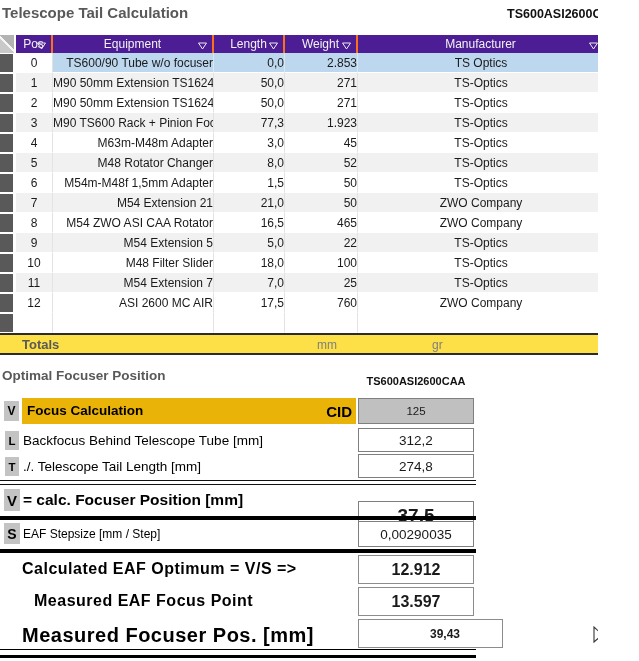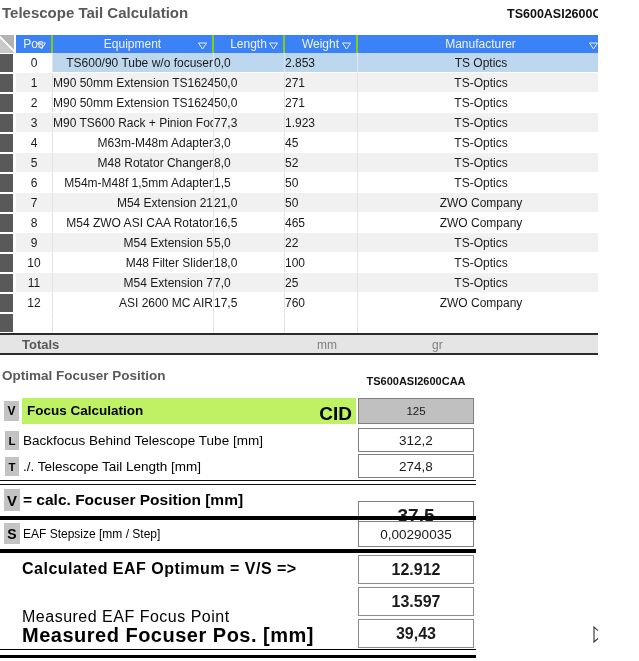--- a/index.html
+++ b/index.html
@@ -5,65 +5,65 @@
   html,body{margin:0;padding:0;background:#fff;}
   #stage{position:relative;width:598px;height:661px;background:#fff;overflow:hidden;
          font-family:"Liberation Sans",sans-serif;color:#1a1a1a;}
 
   
   .sheet-title{position:absolute;top:4px;left:2px;font-size:15px;font-weight:bold;color:#595959;}
   .config-top{position:absolute;top:7px;left:507px;font-size:12.5px;font-weight:bold;color:#111;}
 
   
   table.eq{position:absolute;top:35px;left:0;border-collapse:separate;border-spacing:0;table-layout:fixed;width:636px;}
-  table.eq th{height:18px;background:#3b82f6;color:#f2f2f2;font-weight:normal;font-size:12px;
-              position:relative;border-right:2px solid #84cc16;padding:0;text-align:center;overflow:hidden;}
+  table.eq th{height:18px;background:#4c1d95;color:#f2f2f2;font-weight:normal;font-size:12px;
+              position:relative;border-right:2px solid #f97316;padding:0;text-align:center;overflow:hidden;}
   table.eq th.corner{background:linear-gradient(45deg,#c9c9c9 46%,#f5f5f5 46%,#f5f5f5 54%,#b3b3b3 54%);
                      border-right:2px solid #fff;}
   table.eq th.gap-h{background:#fff;border-right:none;}
   table.eq td{height:19px;border-bottom:1px solid #fff;border-right:1px solid #e3e3e3;
               font-size:12px;padding:0;overflow:hidden;white-space:nowrap;background:#fff;}
   table.eq td.handle{border-right:1px solid #fff;}
   .hblock{width:13px;height:18px;background:#595959;margin-top:0;}
   td.pos{text-align:center;}
   td.equip{text-align:right;padding-left:5px;}
-  td.num{text-align:left;}
+  td.num{text-align:right;}
   td.manu{text-align:center;}
   td.gapcol{border-right:none;}
   td.extra{border-right:1px solid #ececec;}
   tbody.bandable tr:nth-child(even) td.pos,
   tbody.bandable tr:nth-child(even) td.equip,
   tbody.bandable tr:nth-child(even) td.num,
   tbody.bandable tr:nth-child(even) td.manu,
   tbody.bandable tr:nth-child(even) td.extra{background:#f1f1f1;}
   tr.selected td.equip,tr.selected td.num,tr.selected td.manu{background:#bdd7ee !important;border-right-color:#d9e7f5;}
   .fbtn{position:absolute;right:5px;top:4px;width:9px;height:8px;}
 
   
   .totals{position:absolute;top:333px;left:0;width:628px;height:18px;
-          border-top:2px solid #2b2b2b;border-bottom:2px solid #2b2b2b;background:#e5e5e5;}
+          border-top:2px solid #2b2b2b;border-bottom:2px solid #2b2b2b;background:#fde047;}
   .totals .tlabel{position:absolute;left:22px;top:2px;font-size:13px;font-weight:bold;color:#595959;}
   .totals .tlen{position:absolute;left:0;top:2px;width:310px;text-align:right;font-size:13px;font-weight:bold;}
   .totals .tlenu{position:absolute;left:317px;top:3px;font-size:12px;color:#7f7f7f;}
   .totals .twt{position:absolute;left:0;top:2px;width:415px;text-align:right;font-size:13px;font-weight:bold;}
   .totals .twtu{position:absolute;left:432px;top:3px;font-size:12px;color:#7f7f7f;}
 
   
   .l-title{position:absolute;top:368px;left:2px;font-size:13.5px;font-weight:bold;color:#595959;}
   .l-config{position:absolute;top:375px;left:358px;width:116px;text-align:center;font-size:11px;font-weight:bold;color:#111;}
 
   .badge{position:absolute;background:#c3c3c3;color:#000;font-weight:bold;
          display:flex;align-items:center;justify-content:center;}
   .vbox{position:absolute;left:358px;width:114px;border:1px solid #7f7f7f;background:#fff;
         display:flex;align-items:center;justify-content:center;}
   .lbl{position:absolute;left:23px;color:#000;white-space:nowrap;}
 
-  .fc-bar{position:absolute;left:22px;top:398px;width:334px;height:26px;background:#bef264;}
+  .fc-bar{position:absolute;left:22px;top:398px;width:334px;height:26px;background:#eab308;}
   .fc-bar .fc-label{position:absolute;left:5px;top:5px;font-size:13.5px;font-weight:bold;color:#000;}
-  .fc-bar .fc-cid{position:absolute;right:4px;top:5px;font-size:19px;font-weight:bold;color:#000;}
+  .fc-bar .fc-cid{position:absolute;right:4px;top:5px;font-size:15px;font-weight:bold;color:#000;}
 
   .line{position:absolute;left:0;width:476px;}
   .dline{height:3px;border-top:1px solid #111;border-bottom:1px solid #111;}
   .thline{height:4px;background:#000;}
   .botline{height:5px;border-top:1px solid #000;border-bottom:3px solid #000;}
 
   .cursor{position:absolute;left:593px;top:626px;}
 </style>
 </head>
 <body>
@@ -351,25 +351,25 @@
 
   <div class="badge" style="left:4px;top:523px;width:16px;height:21px;font-size:14px;">S</div>
   <div class="lbl" style="top:527px;font-size:12px;">EAF Stepsize  [mm / Step]</div>
   <div class="vbox" style="top:521px;height:24px;font-size:13.5px;">0,00290035</div>
 
   <div class="line thline" style="top:549px;"></div>
 
   <div class="lbl" style="left:22px;top:560px;font-size:16px;font-weight:bold;letter-spacing:0.5px;">Calculated EAF Optimum = V/S =&gt;</div>
   <div class="vbox" style="top:555px;height:27px;font-size:16px;font-weight:bold;border-color:#8c8c8c;">12.912</div>
 
-  <div class="lbl" style="left:22px;top:592px;font-size:16px;font-weight:normal;letter-spacing:0.5px;margin-top:16px;">Measured EAF Focus Point</div>
+  <div class="lbl" style="left:34px;top:592px;font-size:16px;font-weight:bold;letter-spacing:0.5px;">Measured EAF Focus Point</div>
   <div class="vbox" style="top:587px;height:27px;font-size:16px;font-weight:bold;border-color:#8c8c8c;">13.597</div>
 
   <div class="lbl" style="left:22px;top:624px;font-size:20px;font-weight:bold;letter-spacing:0.5px;">Measured Focuser Pos. [mm]</div>
-  <div class="vbox" style="top:619px;height:27px;font-size:16px;font-weight:bold;border-color:#8c8c8c;">39,43</div>
+  <div class="vbox" style="top:619px;height:27px;font-size:12px;font-weight:bold;border-color:#8c8c8c;padding-left:29px;">39,43</div>
 
   <div class="line botline" style="top:649px;"></div>
 
   <div class="cursor">
     <svg width="16" height="22" viewBox="0 0 16 22">
       <path d="M1 1 L1 16 L5 12.5 L7.6 18.6 L10.2 17.4 L7.6 11.5 L12.6 11.5 Z" fill="#fff" stroke="#333" stroke-width="1.1"></path>
     </svg>
   </div>
 
 </div>

